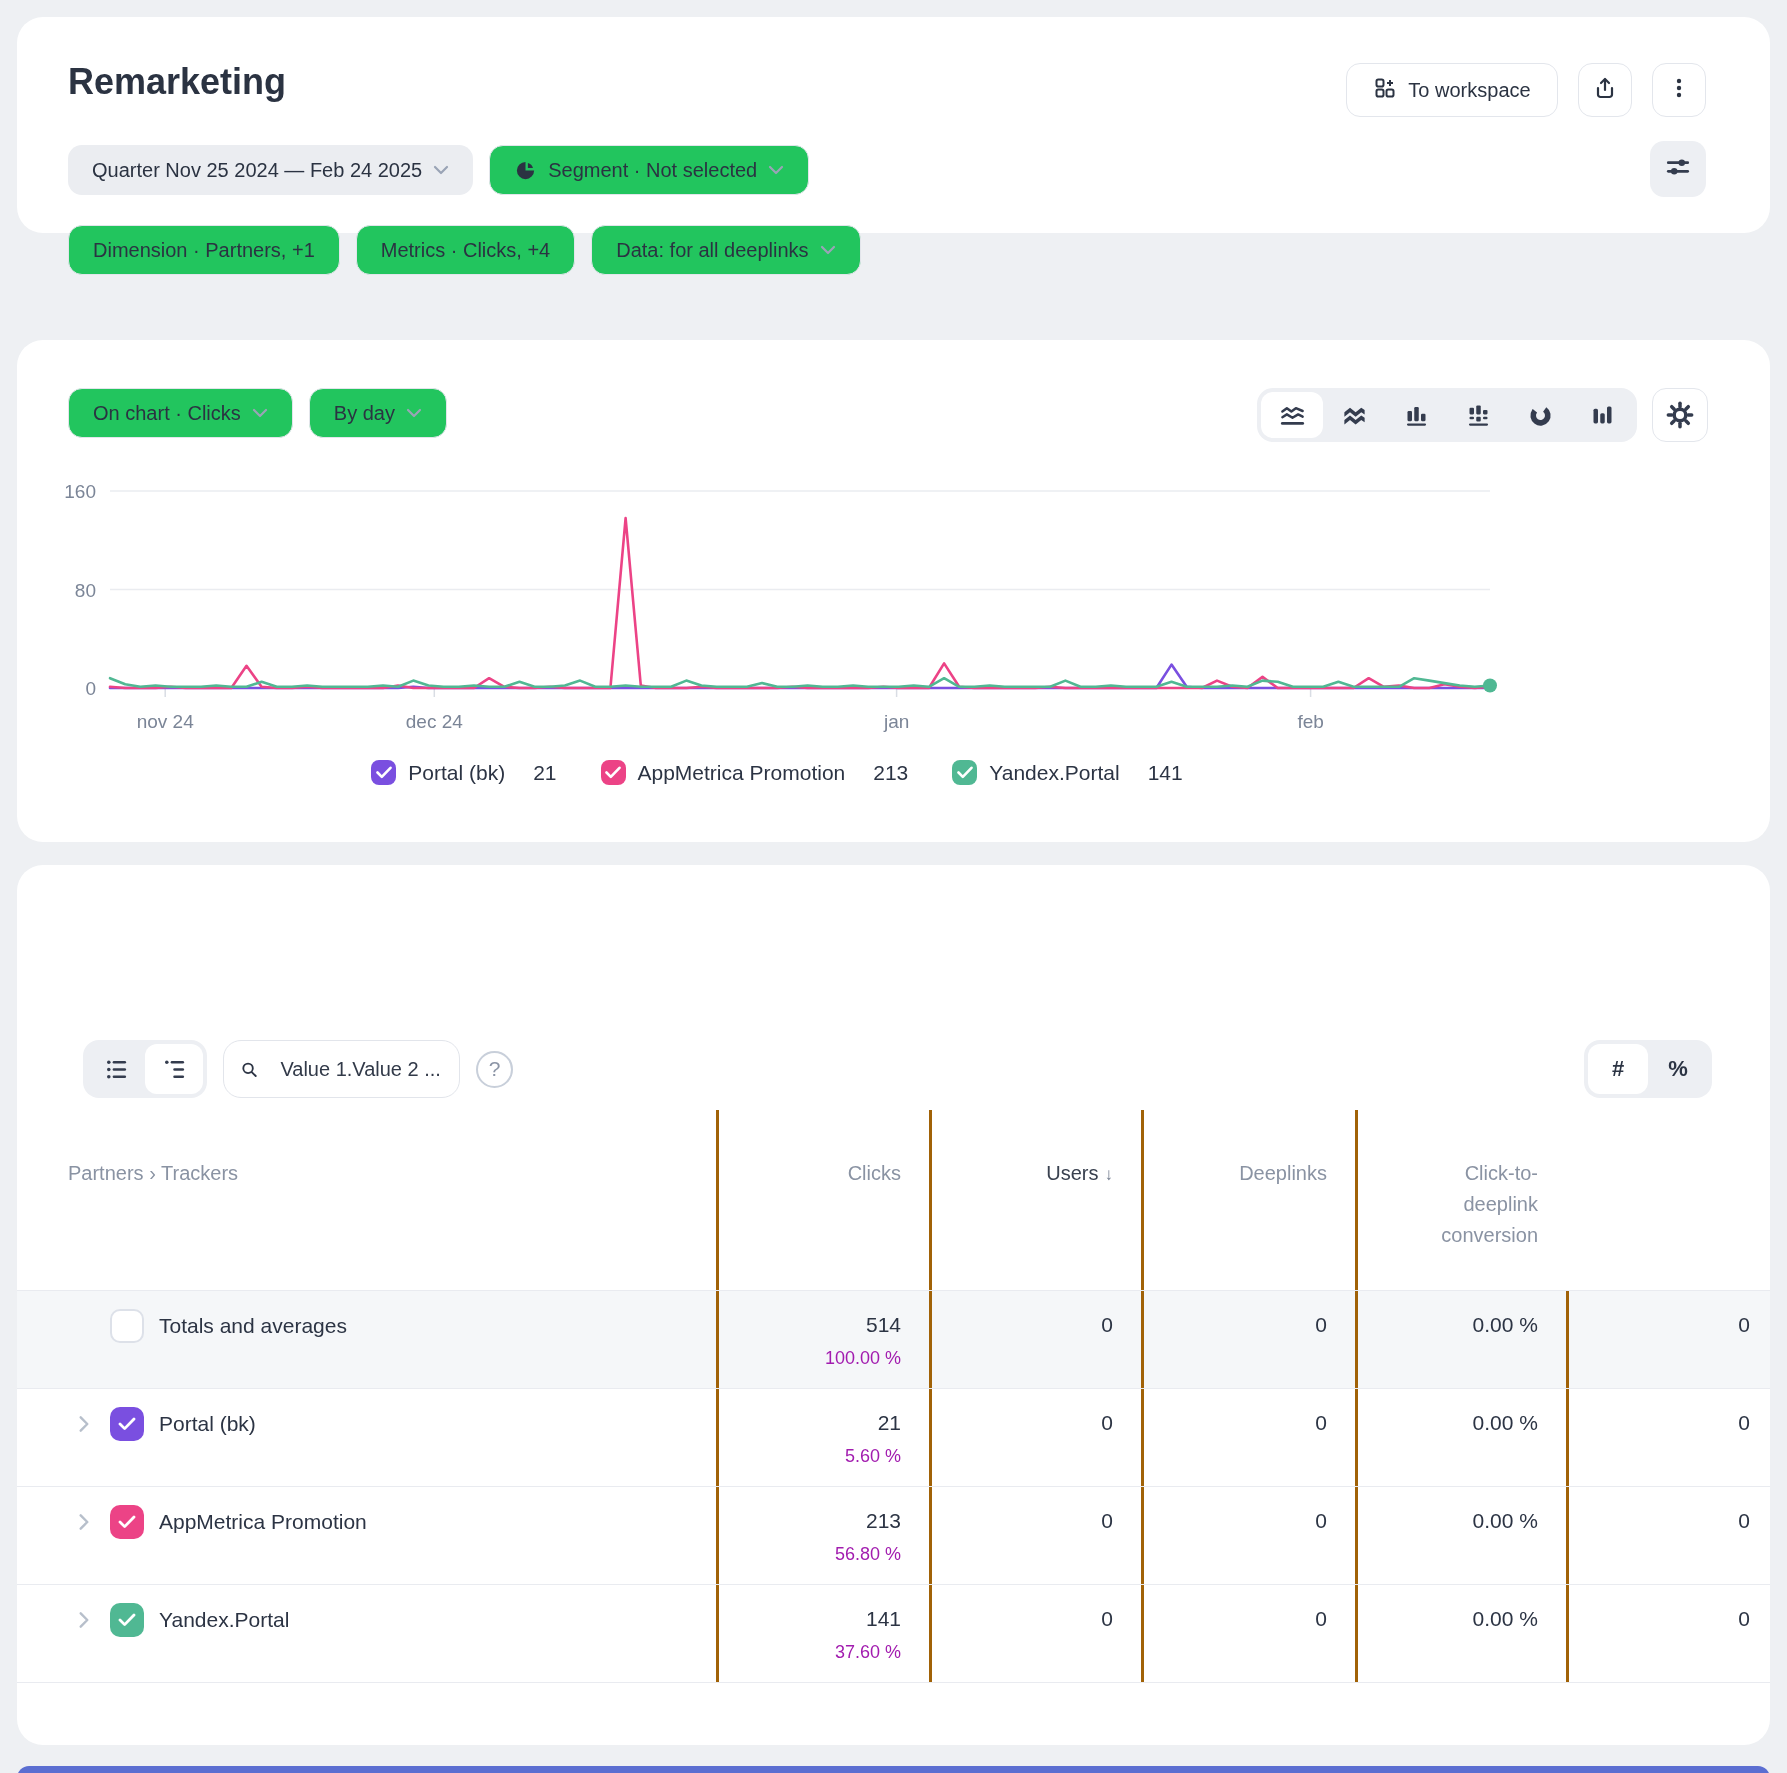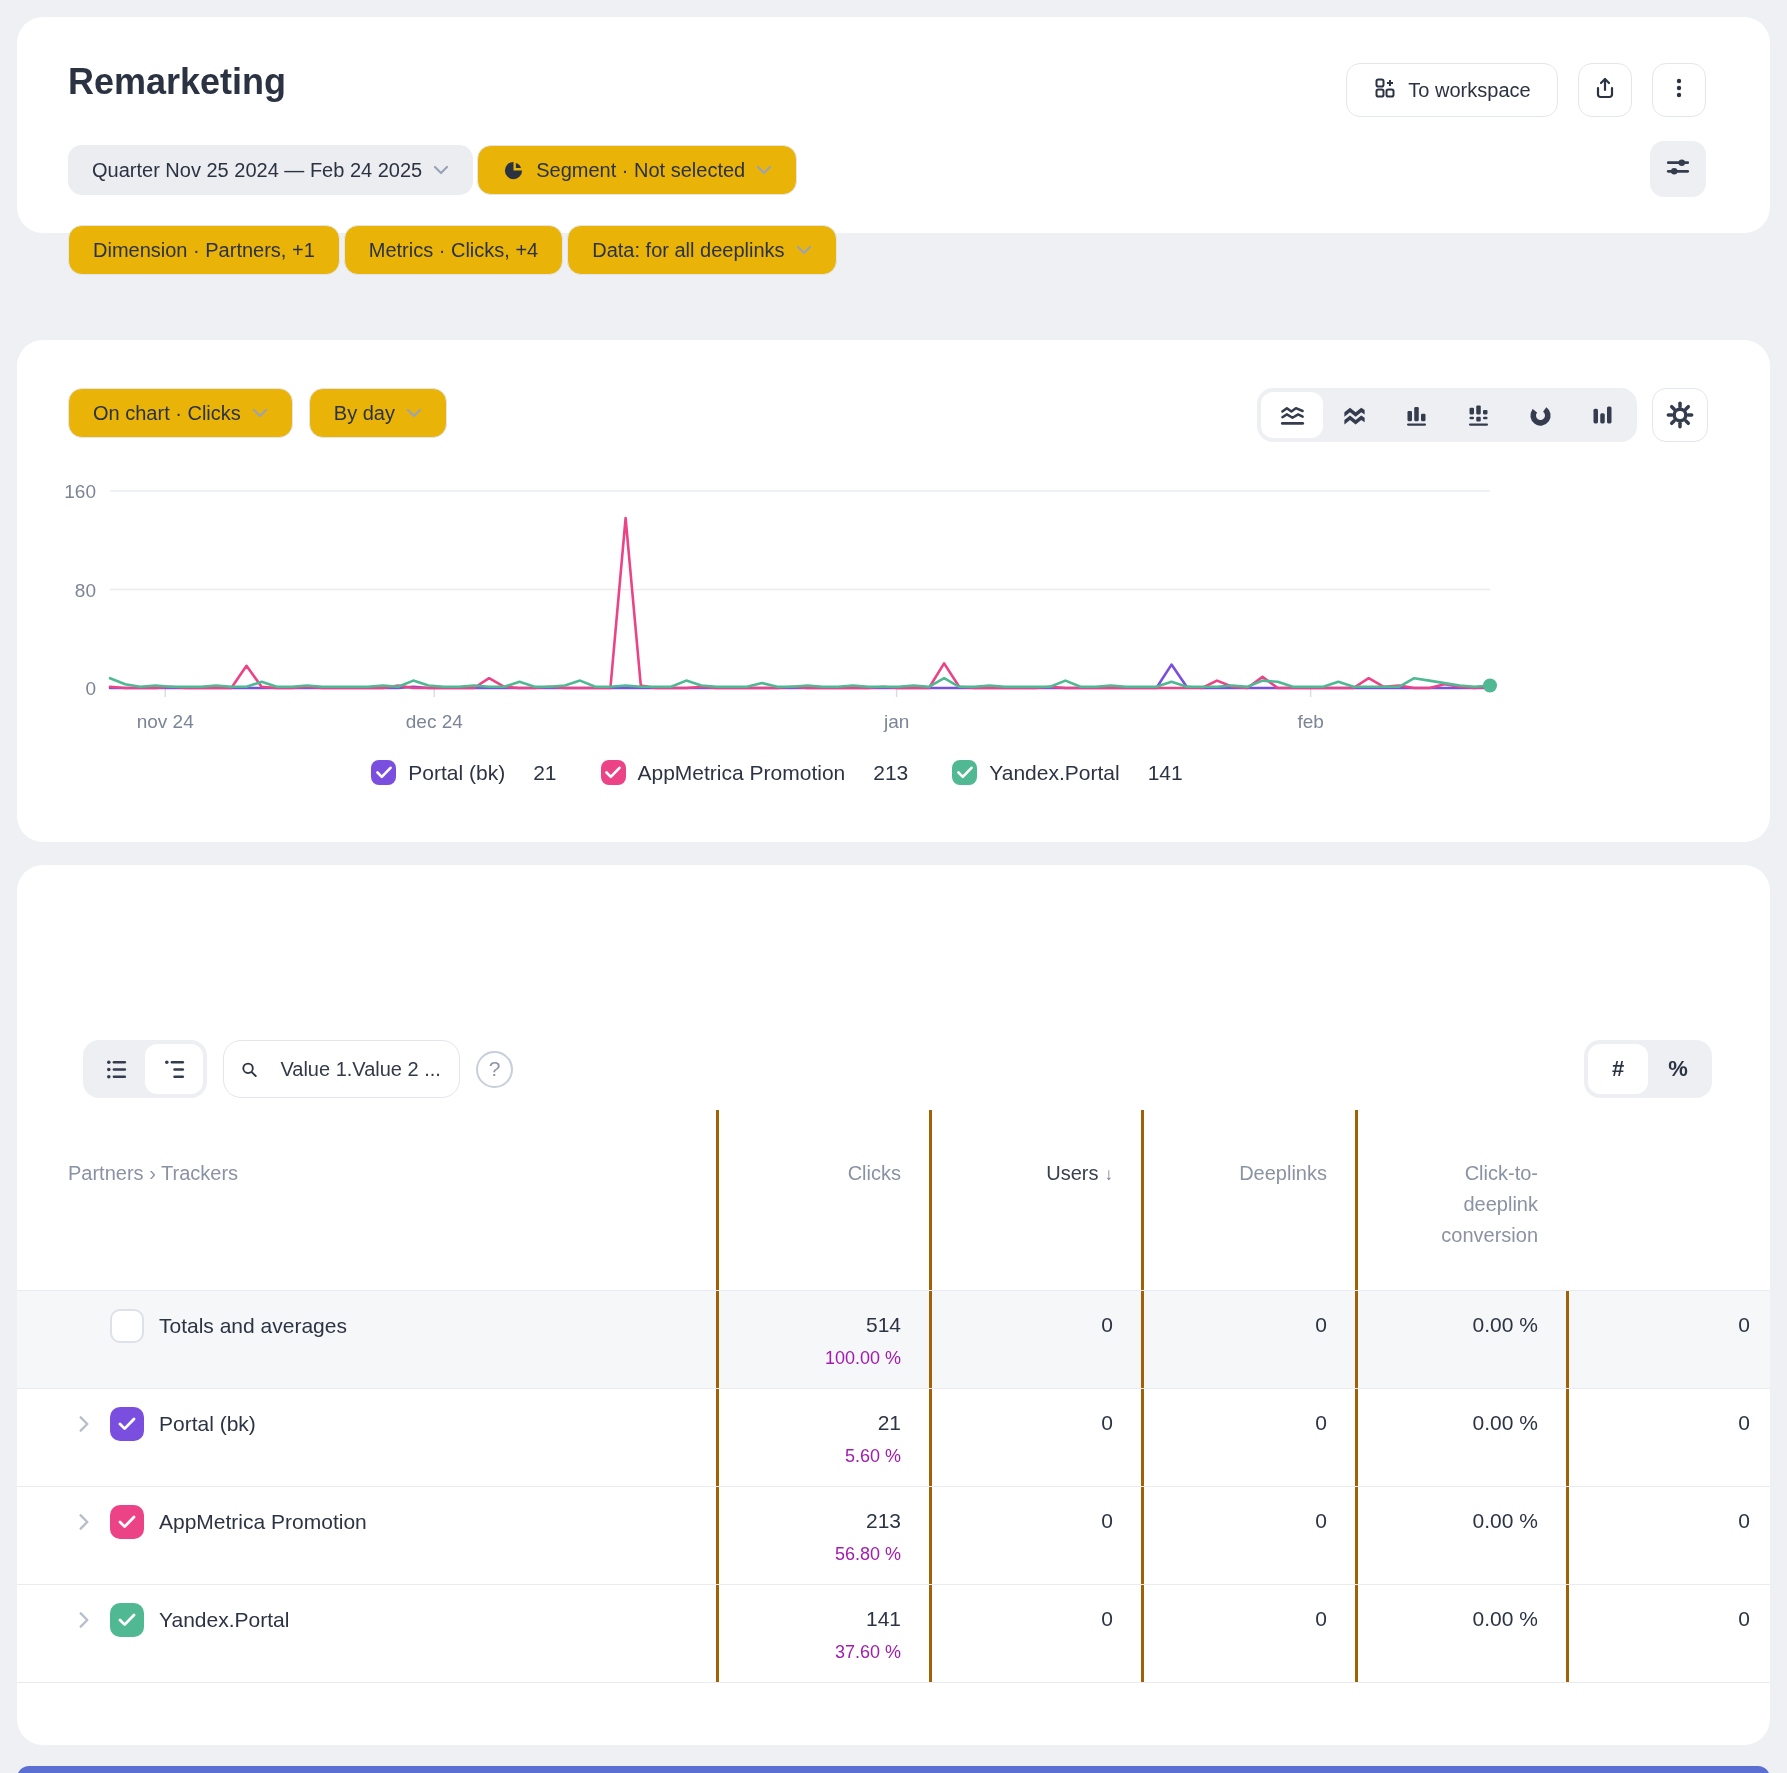--- a/index.html
+++ b/index.html
@@ -26,29 +26,29 @@
     background:#fff; display:flex; align-items:center; justify-content:center; gap:11px;
     font-size:20px; color:#2b3342; cursor:pointer;
   }
   .btn-workspace { right:212px; width:212px; }
   .btn-share { right:138px; width:54px; }
   .btn-kebab { right:64px; width:54px; }
   .btn-sliders {
     position:absolute; right:64px; top:124px; width:56px; height:56px; border-radius:14px;
     background:#edeff3; display:flex; align-items:center; justify-content:center; cursor:pointer;
   }
-  .chips-row { position:absolute; left:51px; display:flex; gap:4px; }
+  .chips-row { position:absolute; left:51px; display:flex; gap:16px; }
   .chips-row.r1 { top:128px; }
   .chips-row.r2 { top:208px; }
   .chip {
     height:50px; border-radius:14px; display:inline-flex; align-items:center;
     padding:0 24px; gap:11px; font-size:20px; color:#2b3342; white-space:nowrap; cursor:pointer;
   }
   .chip-filled { background:#ebedf1; }
-  .chip-outline { background:#eab308; border:1.5px solid #e2e5eb; }
+  .chip-outline { background:#22c55e; border:1.5px solid #e2e5eb; }
 
   
   .chart-controls { position:absolute; left:51px; top:48px; display:flex; gap:16px; }
   .chart-type-group {
     position:absolute; right:133px; top:48px; width:380px; height:54px; background:#edeff3;
     border-radius:16px; display:flex; align-items:stretch; padding:4px;
   }
   .ct-cell { flex:1; display:flex; align-items:center; justify-content:center; border-radius:12px; cursor:pointer; color:#343c4e; }
   .ct-cell.selected { background:#ffffff; }
   .btn-gear {

